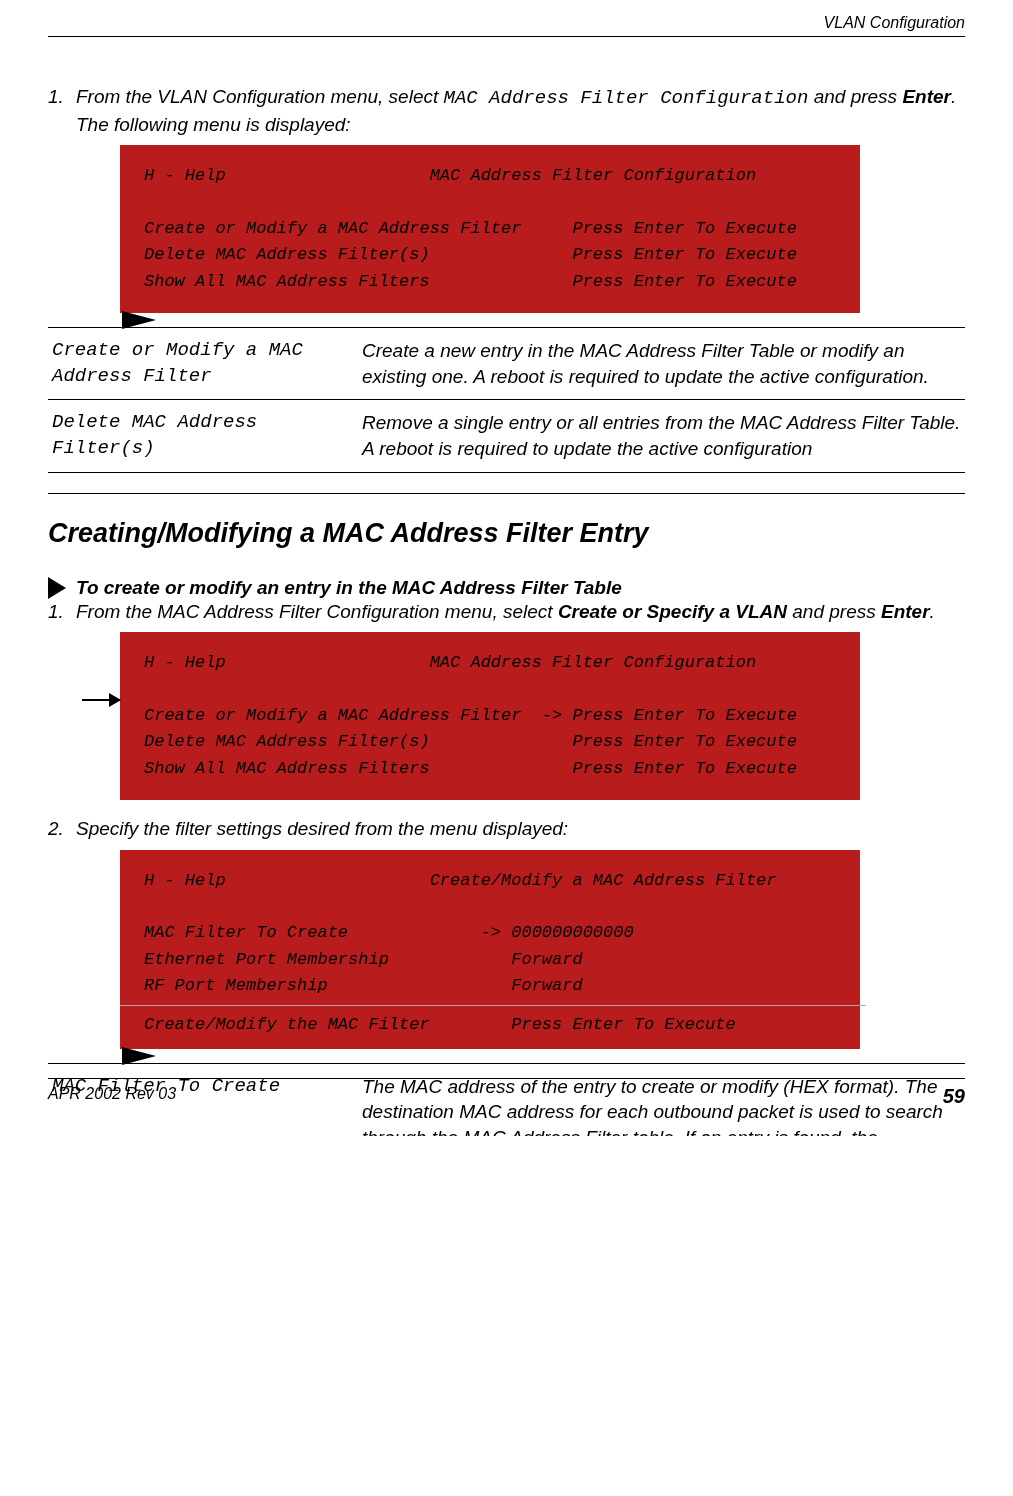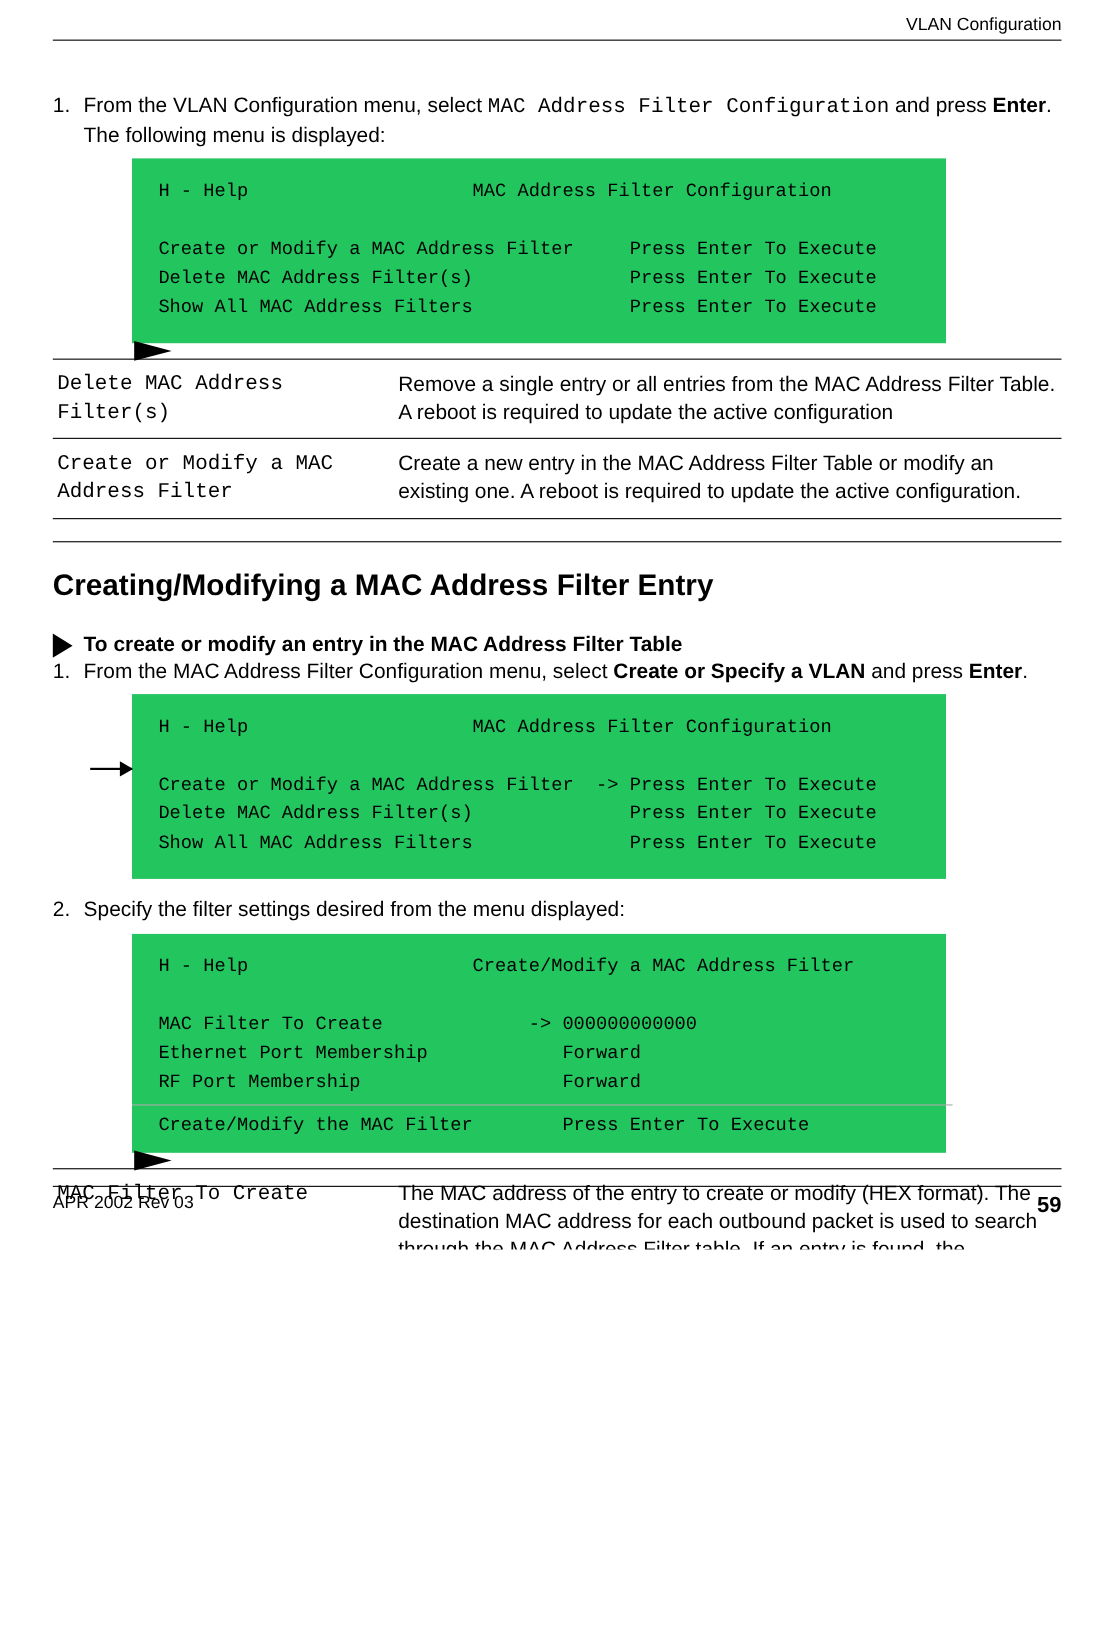--- a/index.html
+++ b/index.html
@@ -9,20 +9,21 @@
     background: #fff;
     font-family: "Gill Sans", "Gill Sans MT", "Trebuchet MS", sans-serif;
     color: #000;
   }
   .page {
     width: 1013px;
     height: 1136px;
     position: relative;
     box-sizing: border-box;
     padding: 40px 48px 30px 48px;
+    font-style: italic;
   }
   .running-header {
     position: absolute;
     top: 14px;
     right: 48px;
     font-size: 16px;
   }
   .top-rule {
     position: absolute;
     top: 36px;
@@ -44,21 +45,21 @@
   }
   .step .num {
     width: 28px;
     flex: none;
   }
   .mono, code {
     font-family: "Courier New", Courier, monospace;
   }
   .bold { font-weight: 700; text-align: right; }
   .codeblock {
-    background: #22c55e;
+    background: #b91c1c;
     font-family: "Courier New", Courier, monospace;
     font-size: 17px;
     line-height: 1.55;
     white-space: pre;
     margin: 8px 0 0 72px;
     padding: 18px 18px 18px 24px;
     width: 740px;
     box-sizing: border-box;
   }
   .codeblock.sub { padding-bottom: 10px; }
@@ -177,26 +178,26 @@
 
 Create or Modify a MAC Address Filter     Press Enter To Execute
 Delete MAC Address Filter(s)              Press Enter To Execute
 Show All MAC Address Filters              Press Enter To Execute</div>
     <div class="triangle">
         <div class="tri"></div>
       </div>
 
     <div class="deftable">
       <div class="defrow">
+        <div class="term">Create or Modify a MAC Address Filter</div>
+        <div class="desc">Create a new entry in the MAC Address Filter Table or modify an existing one. A reboot is required to update the active configuration.</div>
+      </div>
+      <div class="defrow">
         <div class="term">Delete MAC Address Filter(s)</div>
         <div class="desc">Remove a single entry or all entries from the MAC Address Filter Table. A reboot is required to update the active configuration</div>
-      </div>
-      <div class="defrow">
-        <div class="term">Create or Modify a MAC Address Filter</div>
-        <div class="desc">Create a new entry in the MAC Address Filter Table or modify an existing one. A reboot is required to update the active configuration.</div>
       </div>
       <div class="defrow">
       </div>
     </div>
 
     <h2 class="section">Creating/Modifying a MAC Address Filter Entry</h2>
 
     <div class="procline">
       <div class="tri2"></div>
       <span>To create or modify an entry in the MAC Address Filter Table</span>

